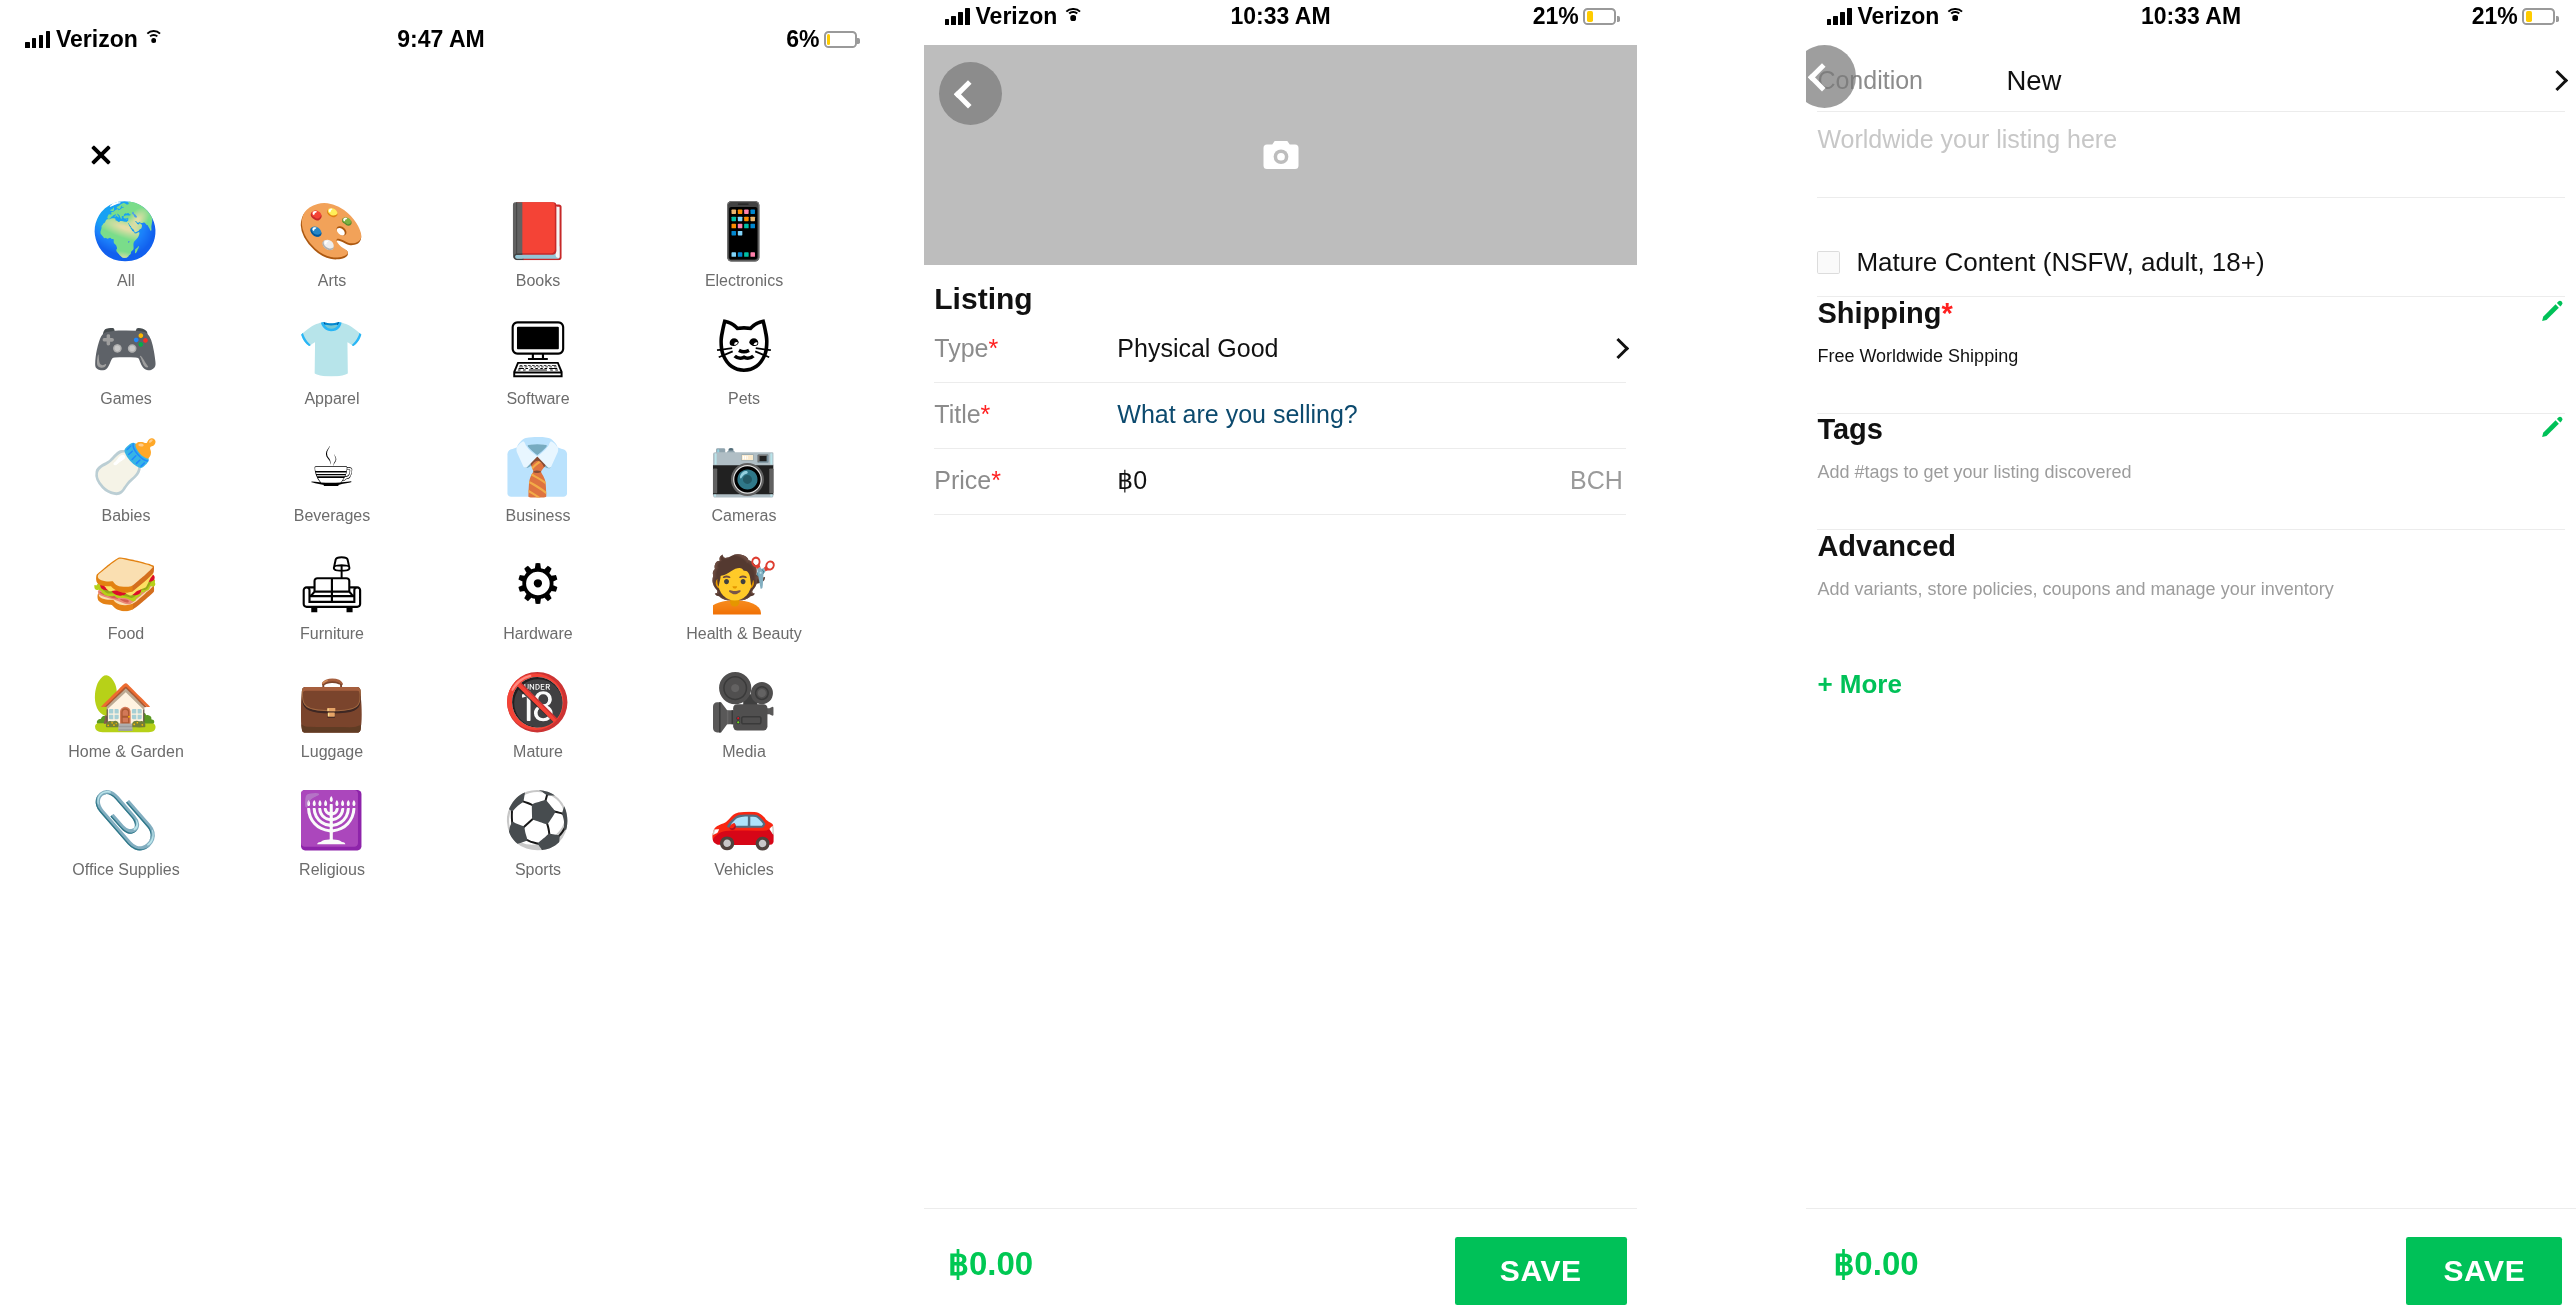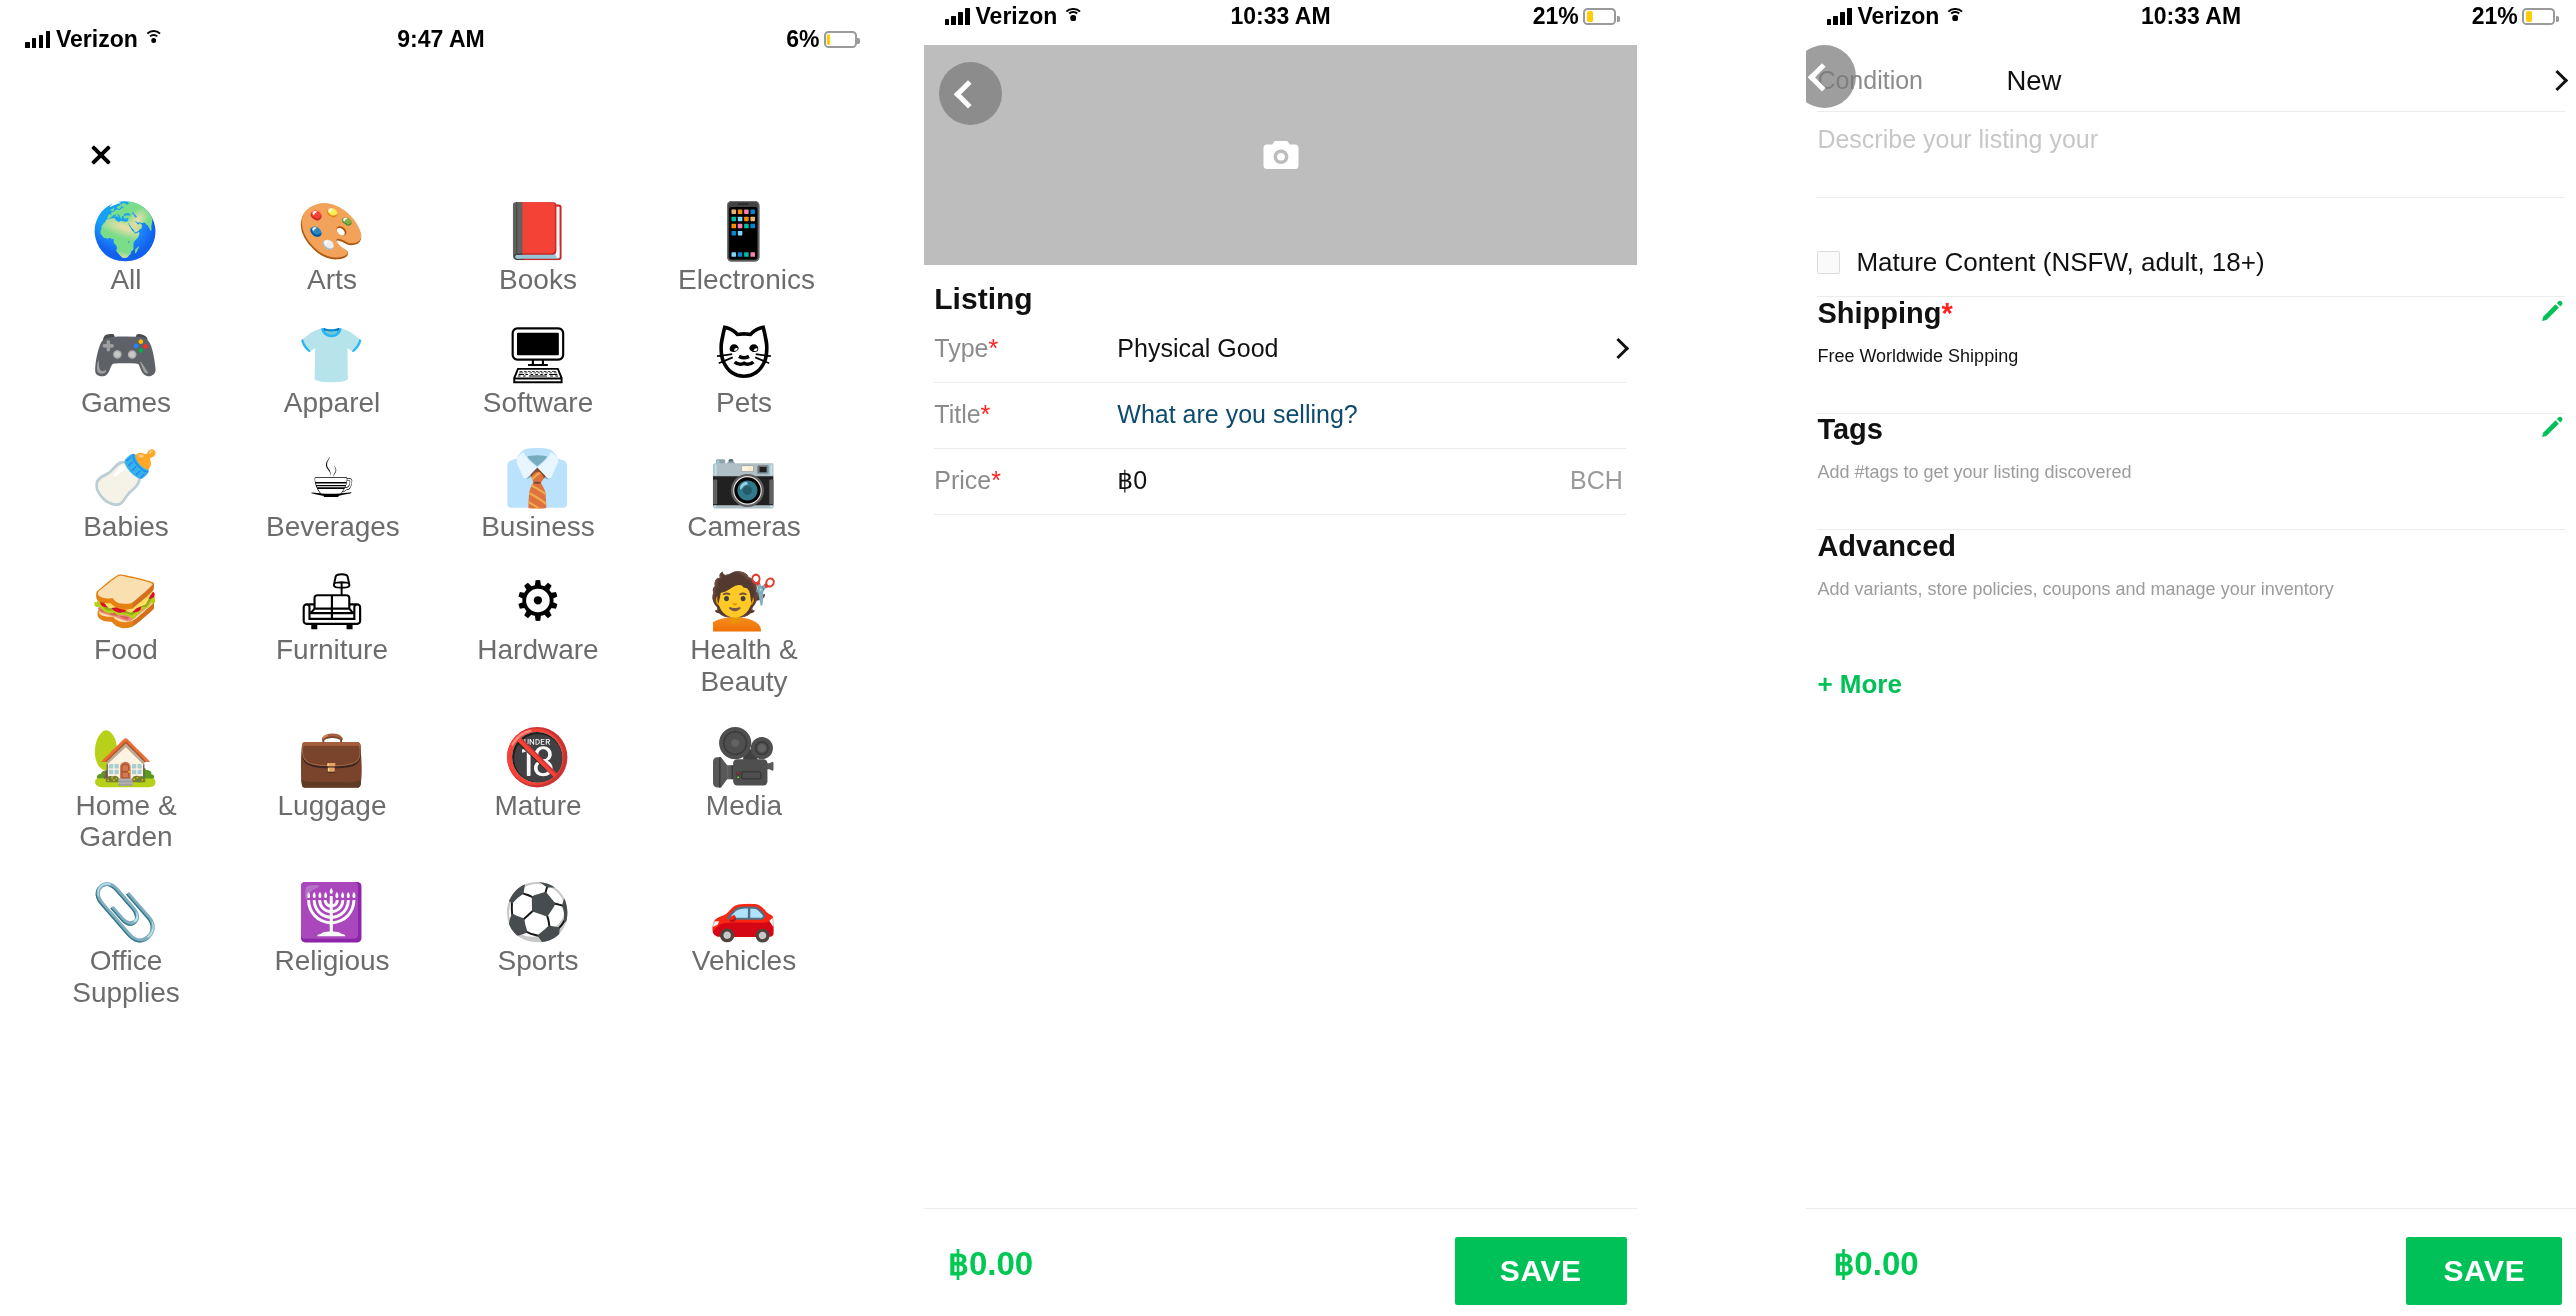--- a/index.html
+++ b/index.html
@@ -66,21 +66,21 @@
 
   .cat-grid {
     position: absolute; left: 23px; top: 200px; width: 824px;
     display: grid; grid-template-columns: repeat(4, 1fr);
     row-gap: 27.5px;
   }
   .cat-cell { display: flex; flex-direction: column; align-items: center; cursor: pointer; }
   .cat-emoji { font-size: 55px; line-height: 1.05; height: 64px;
                display: flex; align-items: center; justify-content: center;
                font-family: "DejaVu Sans", sans-serif; }
-  .cat-label { font-size: 28px; color: #6c6c6c;
+  .cat-label { margin-top: 8px; font-size: 16px; color: #6c6c6c;
                text-align: center; line-height: 1.14; max-width: 132px; }
 
   
   #panel-listing .statusbar { top: 3.4px; padding: 0 20.6px; }
   .photo-area { position: absolute; left: 0; top: 45px; width: 713px; height: 220px;
                 background: #bdbdbd; }
   .back-circle {
     position: absolute; width: 63px; height: 63px; border-radius: 50%;
     background: rgba(120,120,120,0.72); cursor: pointer;
   }
@@ -384,21 +384,21 @@
         <span class="chev"></span>
       </div>
 
     <div class="d-row d-divider" id="d-condition">
       <span class="lbl">Condition</span>
       <span class="val">New</span>
       <span class="chev-right"></span>
     </div>
 
     <div class="d-row d-divider" id="d-desc">
-      <div class="ph">Describe your listing your</div>
+      <div class="ph">Worldwide your listing here</div>
     </div>
 
     <div class="d-row d-divider" id="d-mature">
       <span class="cbox"></span>
       <span class="lbl">Mature Content (NSFW, adult, 18+)</span>
     </div>
 
     <div class="d-row d-divider" id="d-shipping">
       <div class="blk-head">
         <span class="t"><span>Shipping</span><span class="req">*</span></span>

